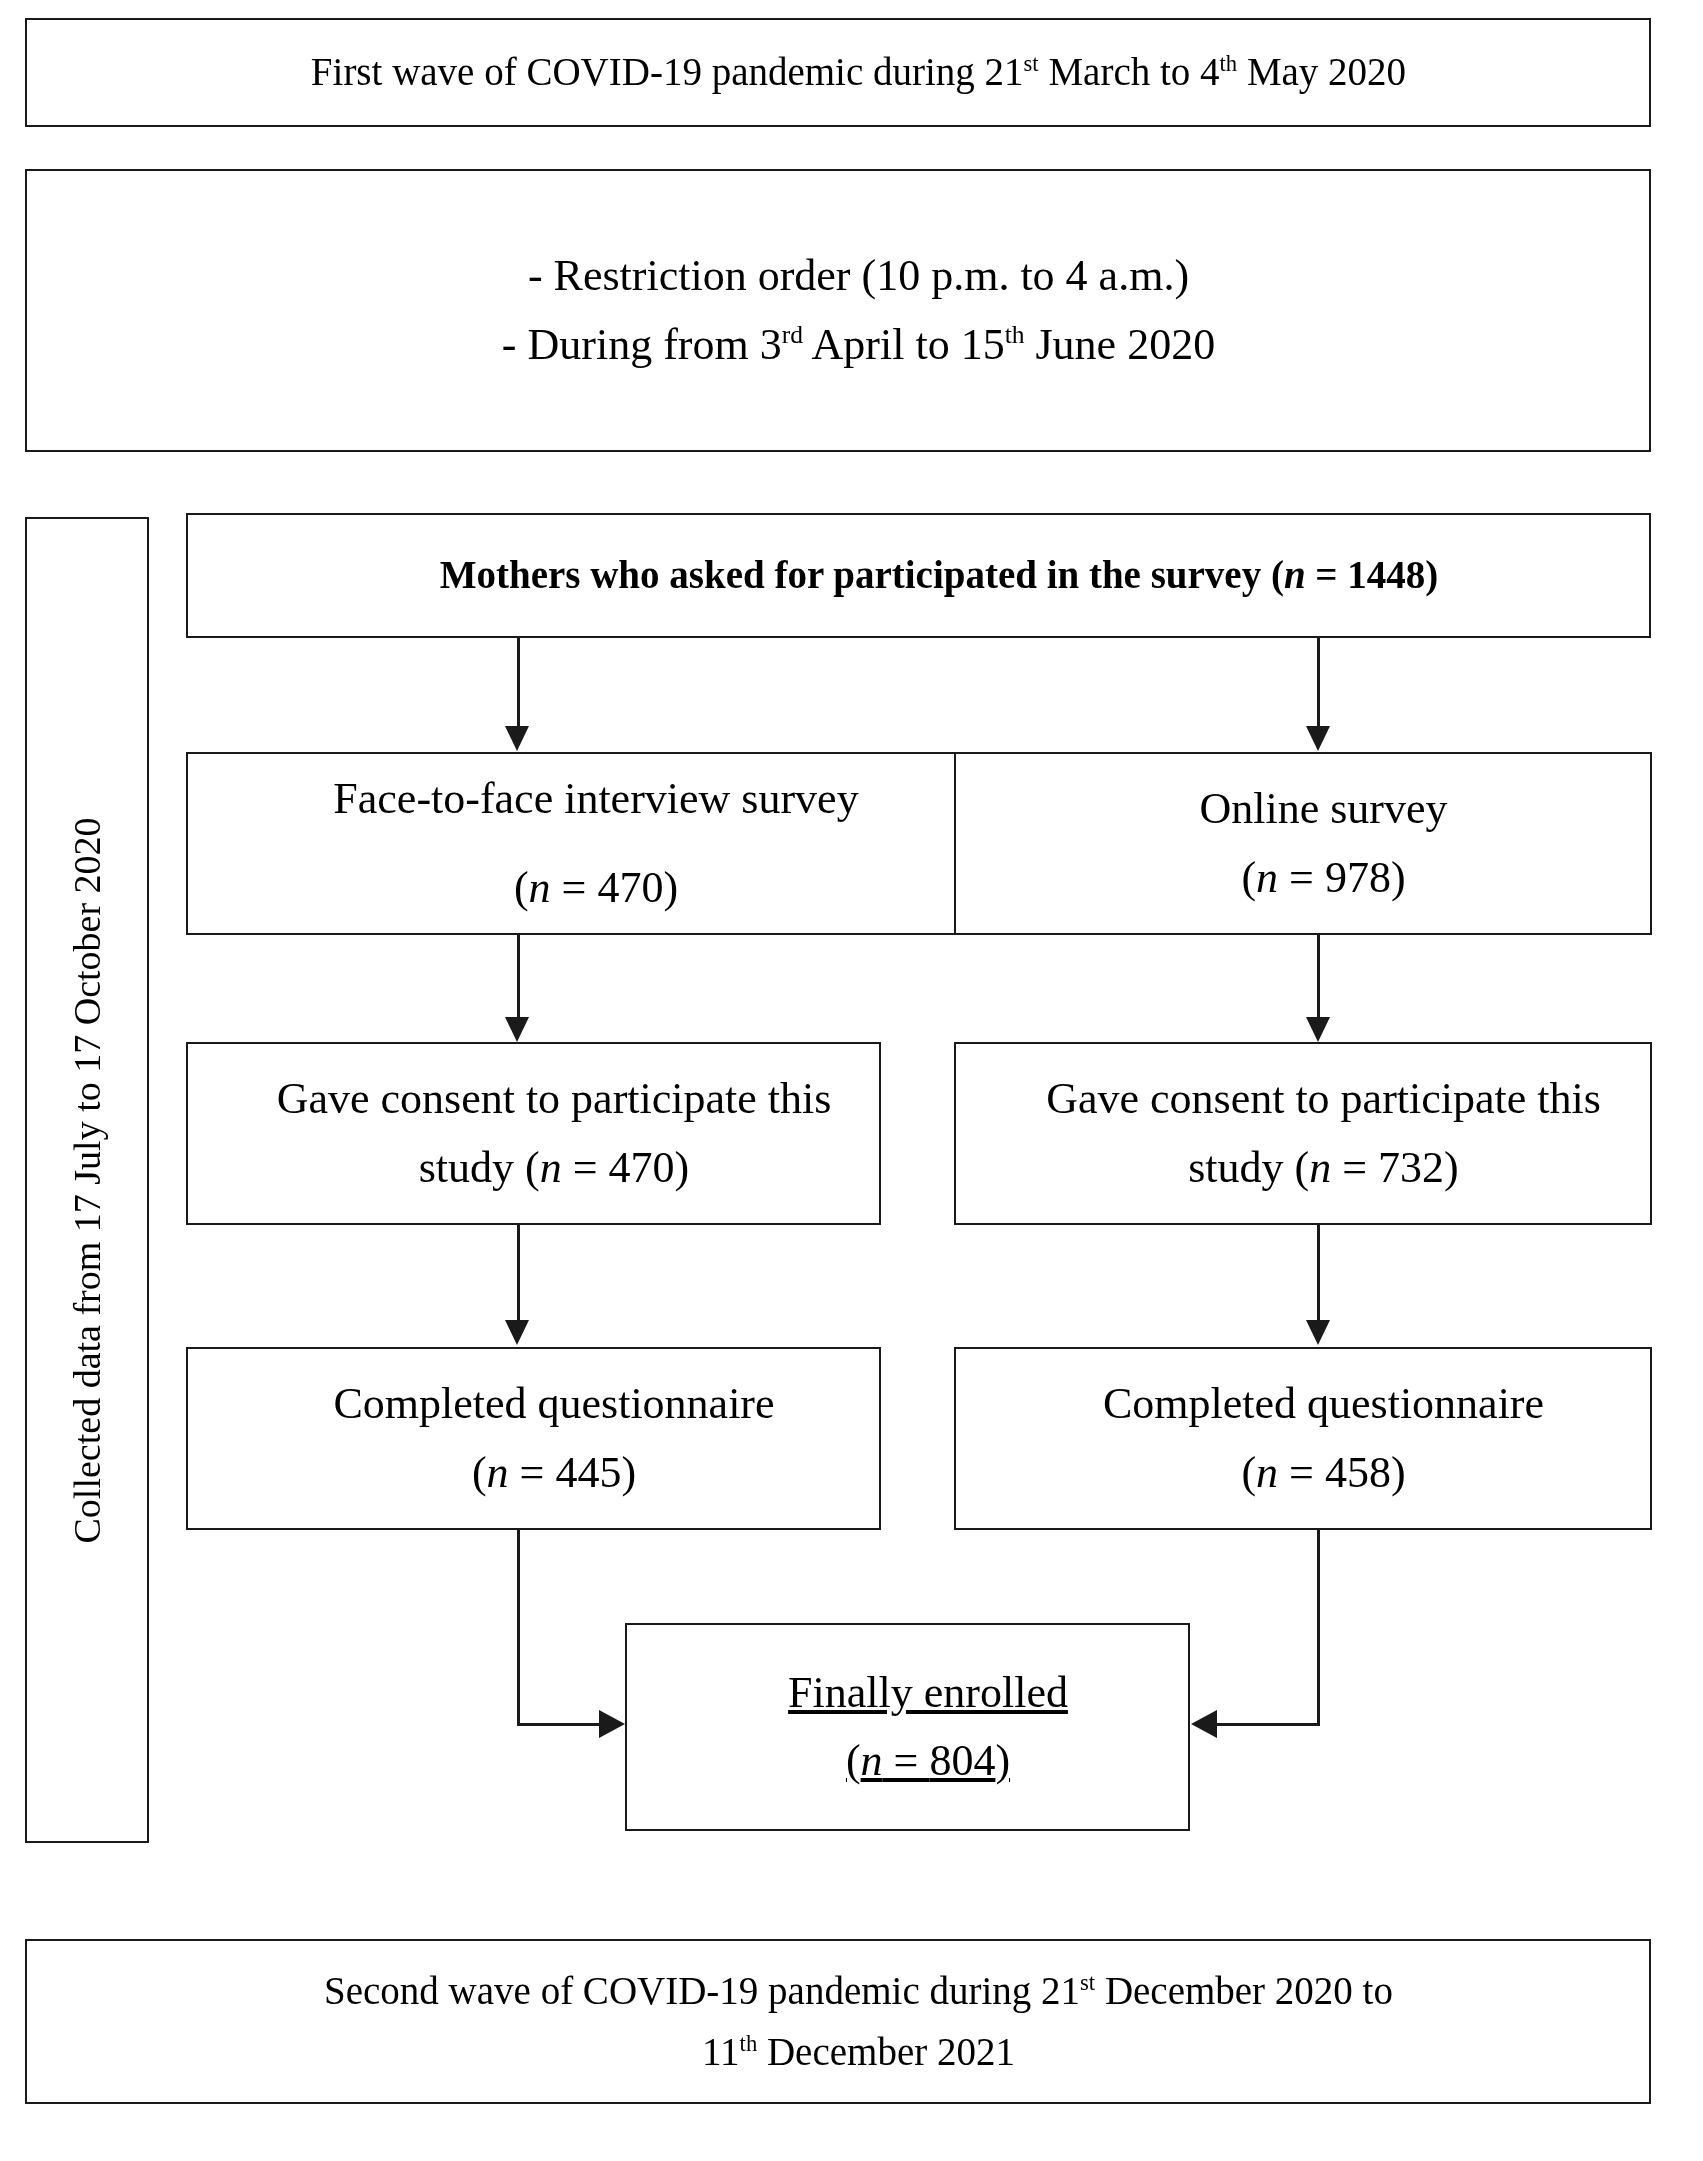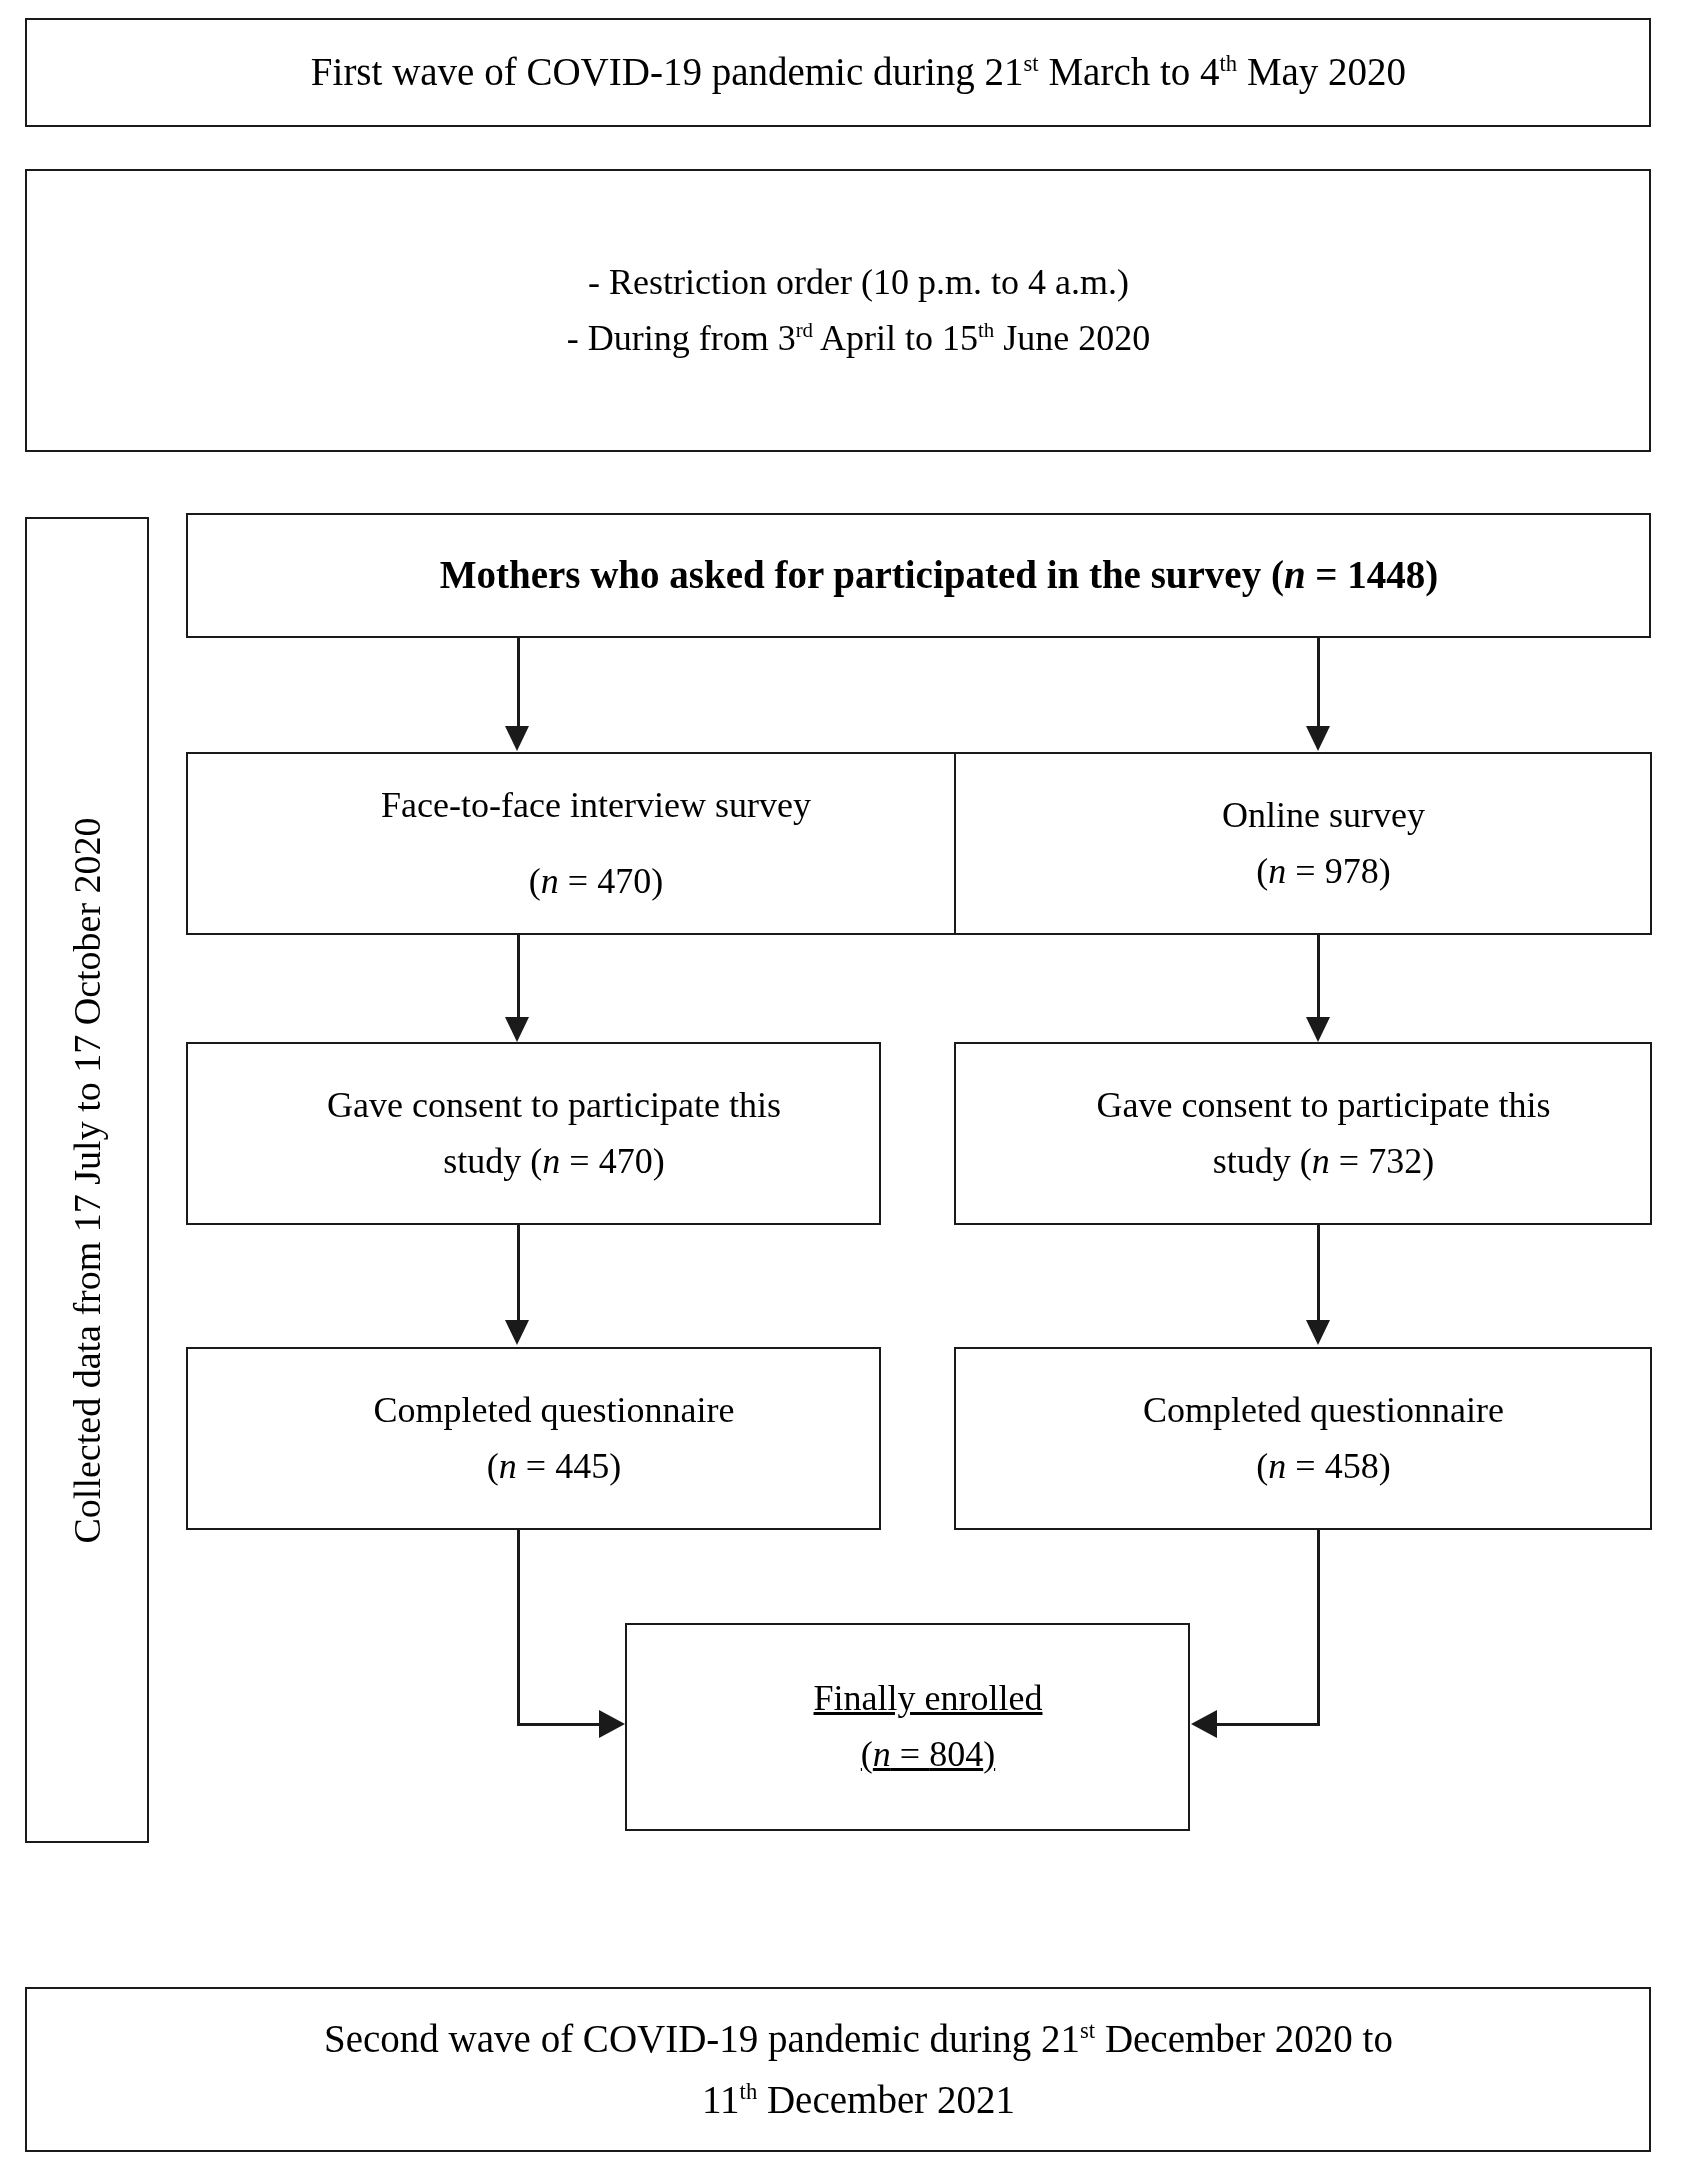--- a/index.html
+++ b/index.html
@@ -26,21 +26,21 @@
     background: #ffffff;
     display: flex;
     flex-direction: column;
     align-items: center;
     justify-content: center;
     text-align: center;
     line-height: 1.55;
   }
   .box .line { display: block; white-space: nowrap; margin-left: 41px; }
   .fs-head  { font-size: 39px; }
-  .fs-body  { font-size: 36px; }
+  .fs-body  { font-size: 44px; }
 
   sup { font-size: 0.58em; vertical-align: super; line-height: 0; }
   .it { font-style: italic; }
   .ul { text-decoration: underline; text-underline-offset: 6.3px; }
 
   
   #sidebar-box {
     left: 25px; top: 517px;
     width: 124px; height: 1326px;
   }
@@ -59,21 +59,21 @@
   #box-online       { left: 954px; top: 752px; width: 698px; height: 183px; }
 
   #box-consent-l    { left: 186px;  top: 1042px; width: 695px; height: 183px; }
   #box-consent-r    { left: 954px; top: 1042px; width: 698px; height: 183px; }
 
   #box-quest-l      { left: 186px;  top: 1347px; width: 695px; height: 183px; }
   #box-quest-r      { left: 954px; top: 1347px; width: 698px; height: 183px; }
 
   #box-enrolled     { left: 625px;  top: 1623px; width: 565px;  height: 208px; text-decoration: underline; }
 
-  #box-second-wave  { left: 25px;   top: 1987px; width: 1626px; height: 165px; }
+  #box-second-wave  { left: 25px;   top: 1939px; width: 1626px; height: 165px; }
 
   
   .vline {
     position: absolute;
     width: 2.5px;
     background: #1a1a1a;
   }
   .hline {
     position: absolute;
     height: 2.5px;

